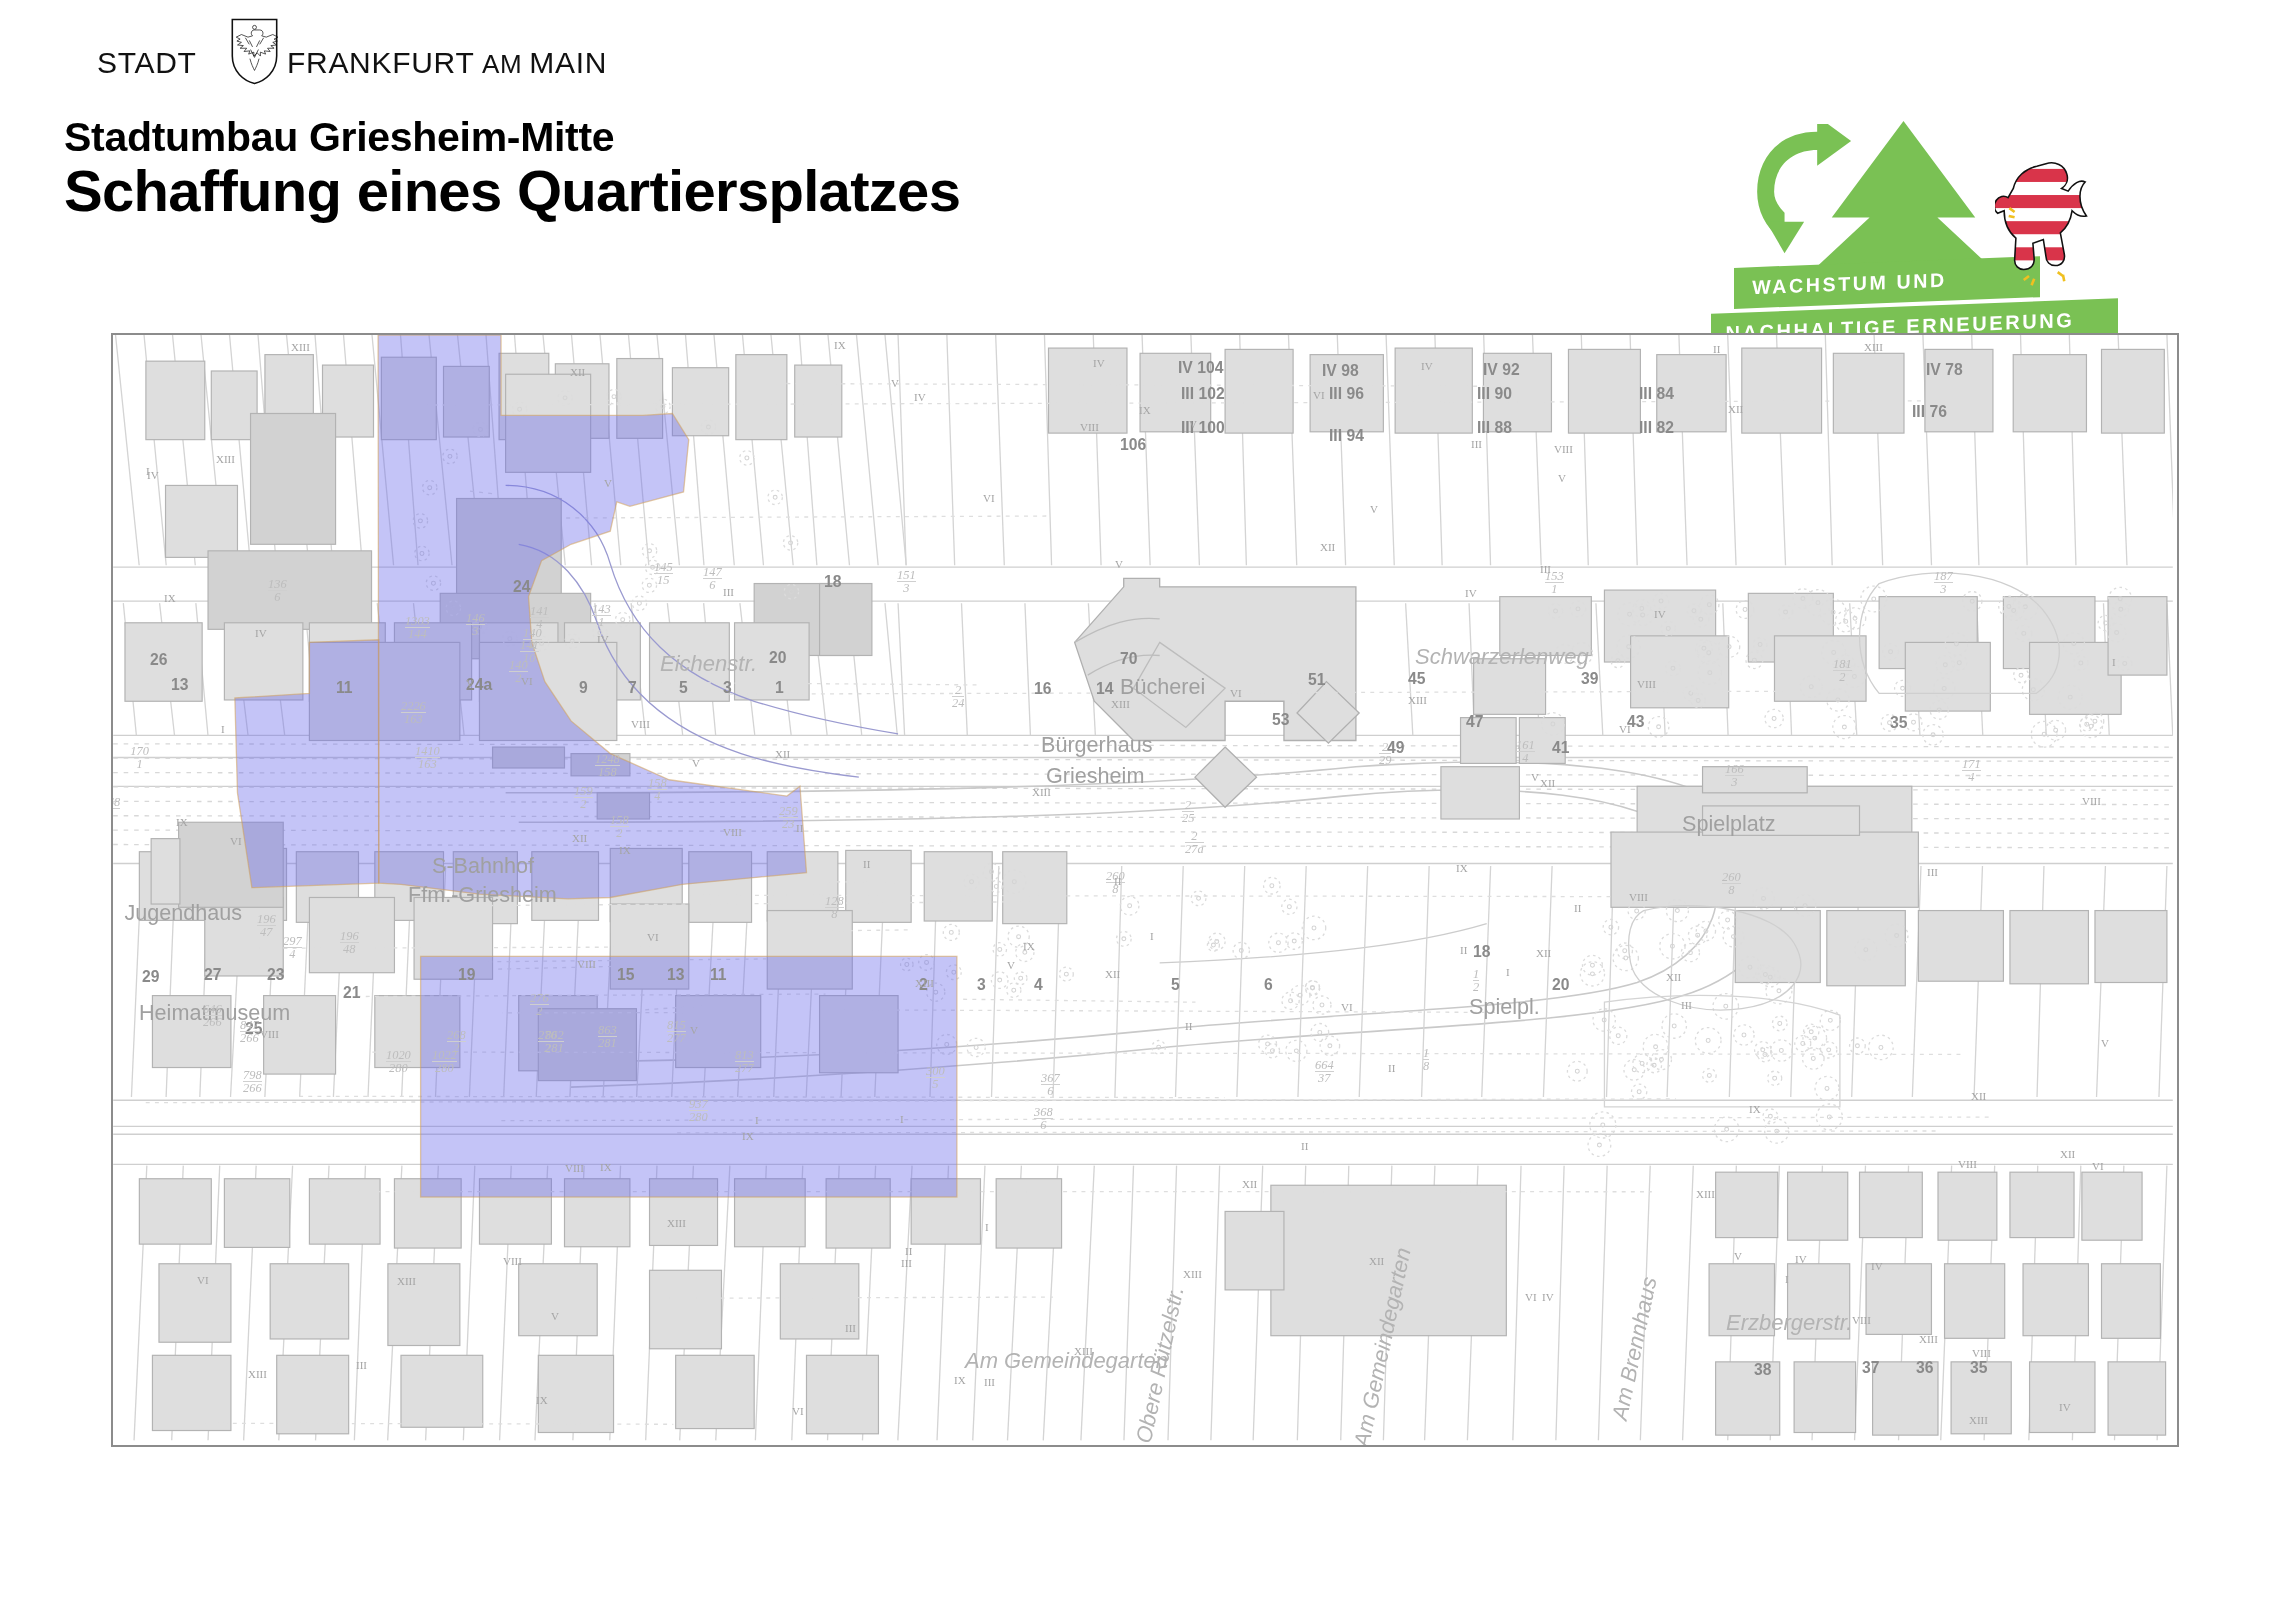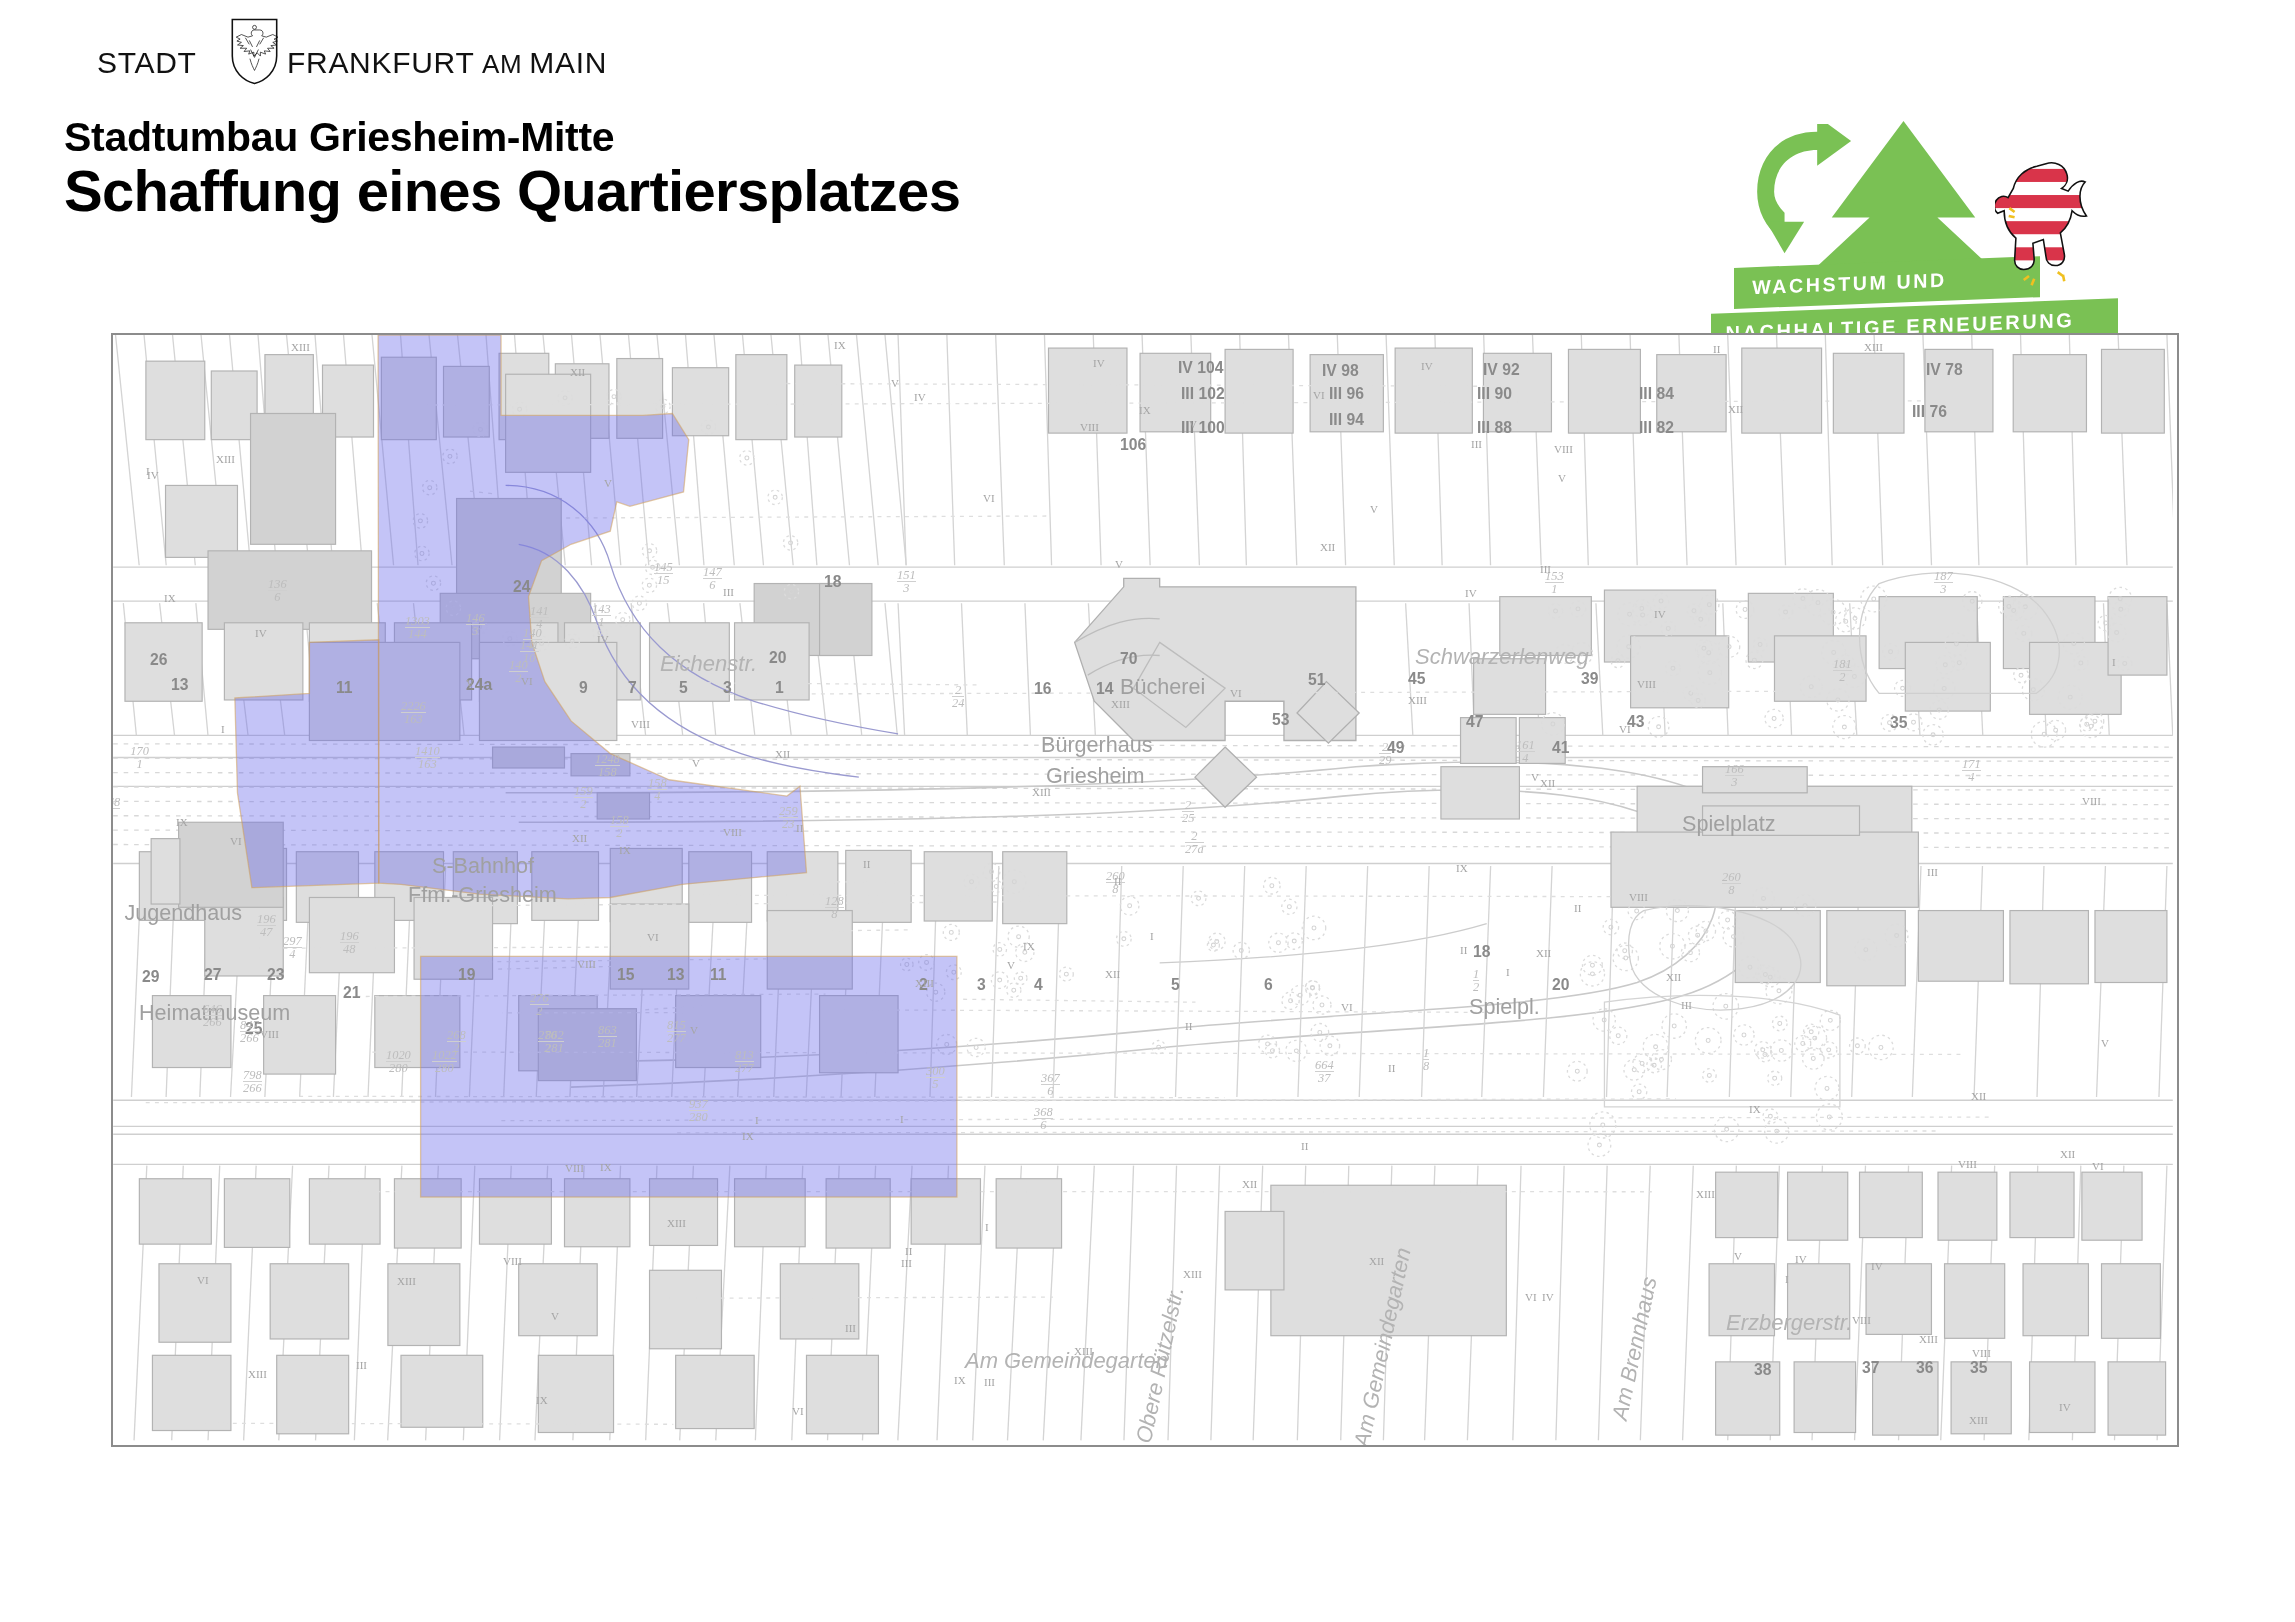--- a/index.html
+++ b/index.html
@@ -954,21 +954,21 @@
         <div class="hn" style="left: 1065px; top: 24px;">IV 104</div>
         <div class="hn" style="left: 1209px; top: 27px;">IV 98</div>
         <div class="hn" style="left: 1370px; top: 26px;">IV 92</div>
         <div class="hn" style="left: 1813px; top: 26px;">IV 78</div>
         <div class="hn" style="left: 1068px; top: 50px;">III 102</div>
         <div class="hn" style="left: 1216px; top: 50px;">III 96</div>
         <div class="hn" style="left: 1364px; top: 50px;">III 90</div>
         <div class="hn" style="left: 1526px; top: 50px;">III 84</div>
         <div class="hn" style="left: 1799px; top: 68px;">III 76</div>
         <div class="hn" style="left: 1068px; top: 84px;">III 100</div>
-        <div class="hn" style="left: 1216px; top: 76px; text-align: right;">III 94</div>
+        <div class="hn" style="left: 1216px; top: 92px; text-align: right;">III 94</div>
         <div class="hn" style="left: 1364px; top: 84px;">III 88</div>
         <div class="hn" style="left: 1526px; top: 84px;">III 82</div>
         <div class="hn" style="left: 1007px; top: 101px;">106</div>
         <div class="hn" style="left: 1007px; top: 315px;">70</div>
         <div class="hn" style="left: 1195px; top: 336px;">51</div>
         <div class="hn" style="left: 1159px; top: 376px;">53</div>
         <div class="hn" style="left: 1295px; top: 335px;">45</div>
         <div class="hn" style="left: 1468px; top: 335px;">39</div>
         <div class="hn" style="left: 1353px; top: 378px;">47</div>
         <div class="hn" style="left: 1514px; top: 378px;">43</div>

